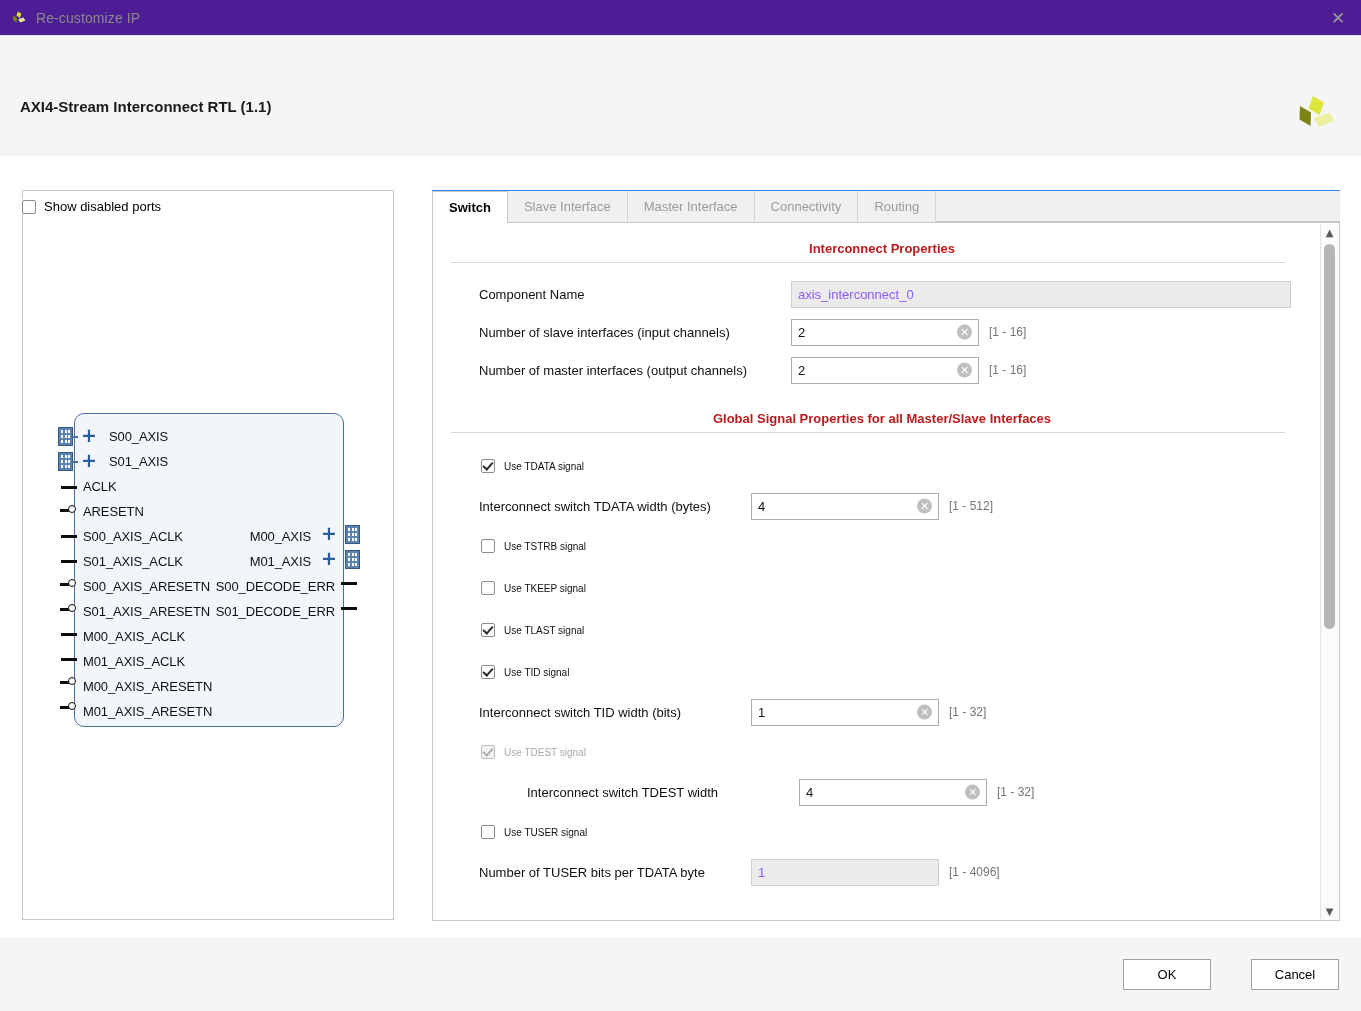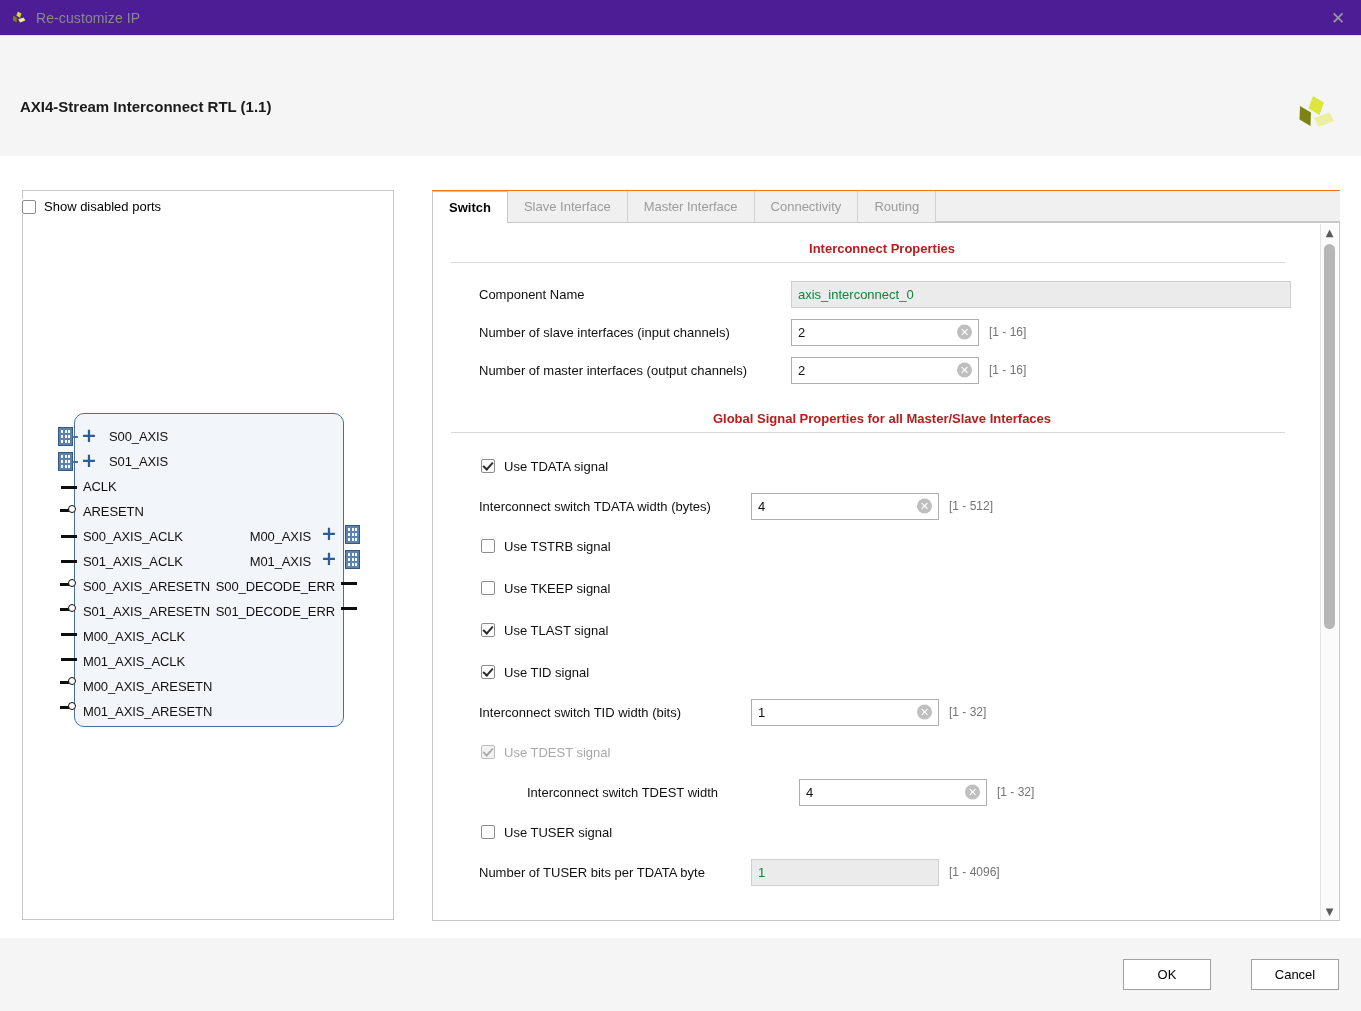--- a/index.html
+++ b/index.html
@@ -250,21 +250,21 @@
     position: absolute;
     left: 432px; top: 34px;
     width: 908px; height: 730px;
     box-sizing: border-box;
   }
   .tabstrip {
     display: flex;
     align-items: flex-end;
     height: 32px;
     border-bottom: 1px solid #c8c8c8;
-    background: #f97316;
+    background: #3b82f6;
   }
   .tab {
     height: 31px;
     display: flex; align-items: center;
     padding: 0 16px;
     font-size: 13px;
     color: #9b9b9b;
     background: #f0f0f0;
     border-right: 1px solid #d2d2d2;
     box-sizing: border-box;
@@ -339,21 +339,21 @@
     box-sizing: border-box;
     display: flex;
     align-items: center;
     font-size: 13px;
     padding-left: 6px;
     color: #111;
   }
   .inputbox.readonly {
     background: #ebebeb;
     border-color: #cfcfcf;
-    color: #15803d;
+    color: #8b5cf6;
   }
   .clear-x {
     position: absolute;
     right: 6px; top: 50%;
     transform: translateY(-50%);
     width: 15px; height: 15px;
     border-radius: 50%;
     background: #bfbfbf;
     color: #ffffff;
     font-size: 11px;
@@ -370,21 +370,21 @@
   }
 
   .check-row {
     display: flex;
     align-items: center;
     gap: 9px;
     height: 42px;
     padding-left: 48px;
     cursor: pointer;
   }
-  .check-row .lbl { font-size: 13px; color: #101010; }
+  .check-row .lbl { font-size: 10px; color: #101010; }
   .check-row .lbl.dim { color: #a8a8a8; }
 
   
   .vscroll {
     position: absolute;
     right: 1px; top: 1px;
     width: 18px;
     height: 696px;
     background: #fbfbfb;
     border-left: 1px solid #e4e4e4;

